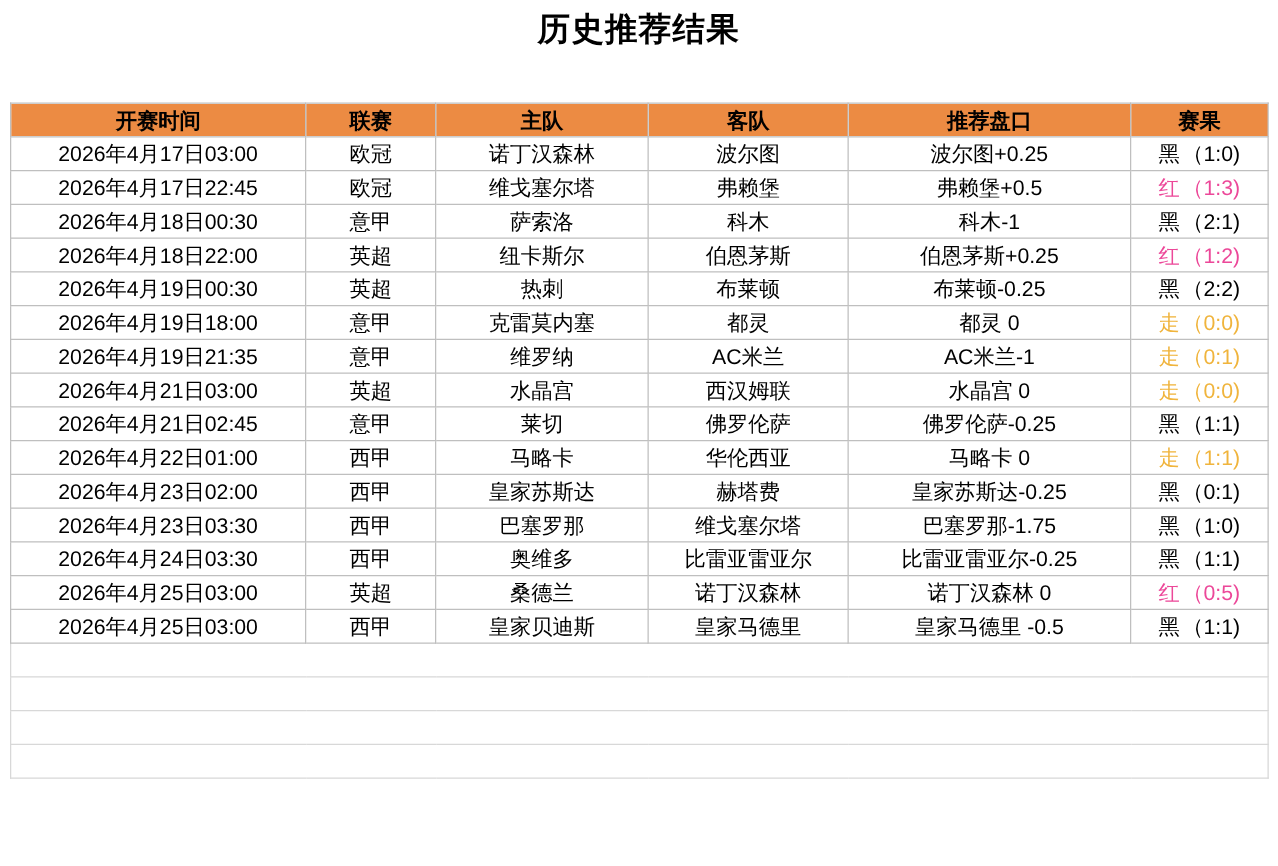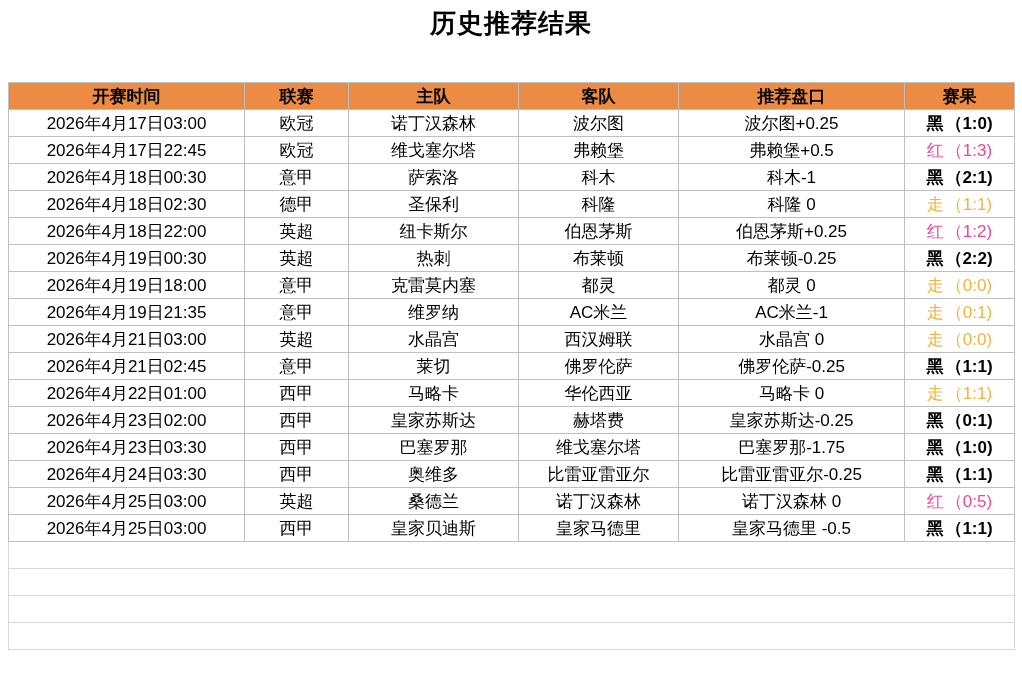--- a/index.html
+++ b/index.html
@@ -63,21 +63,21 @@
   col.c3 { width: 160px; }
   col.c4 { width: 226px; }
   col.c5 { width: 110px; }
 
   td.time { font-size: 17px; }
   td.league { font-size: 17px; font-family: Liberation Mono, monospace; }
   td.team { font-size: 17px; }
   td.pick { font-size: 17px; }
   td.result { font-size: 17px; }
 
-  .res-black { color: #000; font-weight: bold; }
+  .res-black { color: #000; }
   .res-red { color: #ec4899; }
   .res-amber { color: #f0b43c; }
 
   .res-label { display: inline-block; }
   .res-score { display: inline-block; margin-left: 2px; }
 
   
   tr.filler td {
     height: 26px;
     border: 1px solid #d8d8d8;
@@ -137,28 +137,20 @@
           </tr>
           <tr>
             <td class="time">2026年4月18日00:30</td>
             <td class="league">意甲</td>
             <td class="team">萨索洛</td>
             <td class="team">科木</td>
             <td class="pick">科木-1</td>
             <td class="result res-black"><span class="res-label">黑</span><span class="res-score">（2:1)</span></td>
           </tr>
           <tr>
-            <td class="time">2026年4月18日02:30</td>
-            <td class="league">德甲</td>
-            <td class="team">圣保利</td>
-            <td class="team">科隆</td>
-            <td class="pick">科隆 0</td>
-            <td class="result res-amber"><span class="res-label">走</span><span class="res-score">（1:1)</span></td>
-          </tr>
-          <tr>
             <td class="time">2026年4月18日22:00</td>
             <td class="league">英超</td>
             <td class="team">纽卡斯尔</td>
             <td class="team">伯恩茅斯</td>
             <td class="pick">伯恩茅斯+0.25</td>
             <td class="result res-red"><span class="res-label">红</span><span class="res-score">（1:2)</span></td>
           </tr>
           <tr>
             <td class="time">2026年4月19日00:30</td>
             <td class="league">英超</td>

